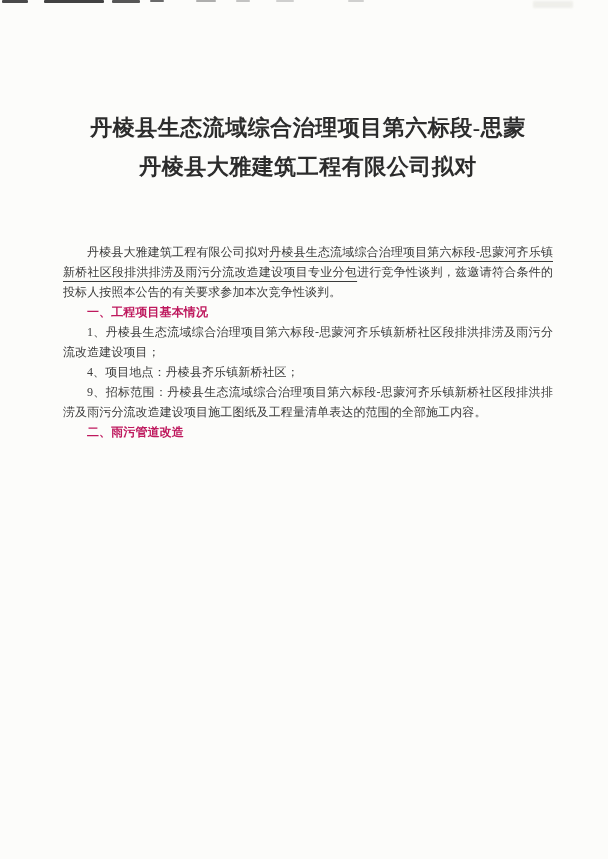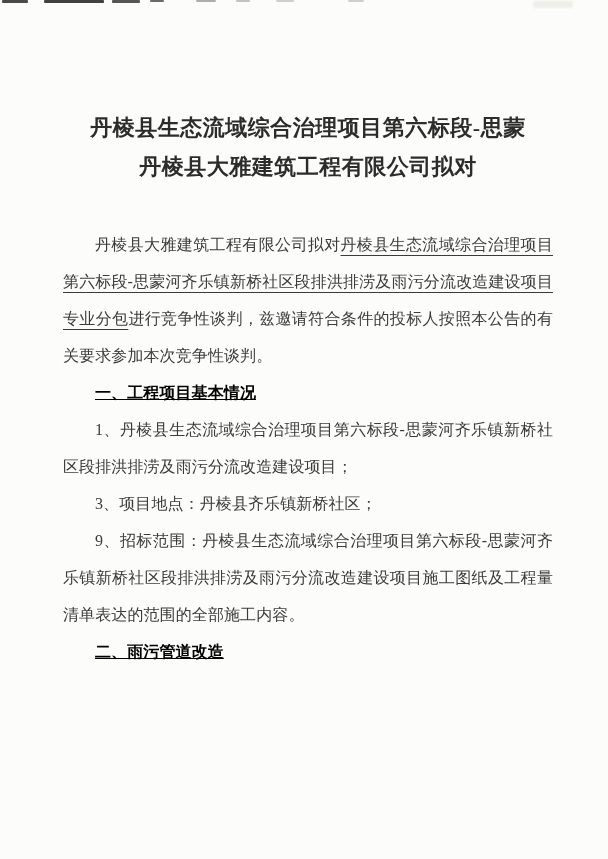--- a/index.html
+++ b/index.html
@@ -21,35 +21,35 @@
     margin:0;
     font-size:22px;
     font-weight:bold;
     color:#2c2c2c;
     text-align:center;
     line-height:39px;
     letter-spacing:0.5px;
   }
   .title-line { display:block; }
   .doc-body {
-    margin-top:40px;
-    font-size:16px;
-    line-height:37px;
+    margin-top:56px;
+    font-size:12px;
+    line-height:20px;
     text-align:justify;
     letter-spacing:0.1px;
     color:#3b3b3b;
   }
   .doc-body p { margin:0; text-indent:2em; }
   .seg-underline {
     text-decoration:underline;
     text-underline-offset:5px;
     text-decoration-thickness:1px;
   }
   .seg-bold { font-weight:bold; color:#2e2e2e; }
-  .heading { font-weight:bold; color:#000000;text-decoration:underline; }
+  .heading { font-weight:bold; color:#be185d; }
   .scan-artifact { position:absolute; border-radius:1px; }
   .a1 { left:2px;   top:0; width:26px; height:3px; background:#4a4a4a; }
   .a2 { left:44px;  top:0; width:60px; height:3px; background:#424242; }
   .a3 { left:112px; top:0; width:28px; height:3px; background:#565656; }
   .a4 { left:150px; top:0; width:14px; height:2px; background:#6a6a6a; }
   .a5 { left:196px; top:0; width:20px; height:2px; background:#7a7a7a; opacity:.6; }
   .a6 { left:236px; top:0; width:14px; height:2px; background:#8a8a8a; opacity:.5; }
   .a7 { left:276px; top:0; width:18px; height:2px; background:#9a9a9a; opacity:.45; }
   .a8 { left:348px; top:0; width:16px; height:2px; background:#8f8f8f; opacity:.4; }
   .a9 { left:533px; top:1px; width:40px; height:7px; background:#ececе7; background:#ecece7; opacity:.8; filter:blur(1px); }
@@ -78,21 +78,21 @@
       <span class="title-line">丹棱县大雅建筑工程有限公司拟对</span>
     </h1>
 
     <div class="doc-body">
 
       <p><span>丹棱县大雅建筑工程有限公司拟对</span><span class="seg-underline">丹棱县生态流域综合治理项目第六标段-思蒙河齐乐镇新桥社区段排洪排涝及雨污分流改造建设项目专业分包</span><span>进行竞争性谈判，兹邀请符合条件的投标人按照本公告的有关要求参加本次竞争性谈判。</span></p>
 
       <p class="heading">一、工程项目基本情况</p>
 
       <p>1、丹棱县生态流域综合治理项目第六标段-思蒙河齐乐镇新桥社区段排洪排涝及雨污分流改造建设项目；</p>
-      <p>3、项目地点：丹棱县齐乐镇新桥社区；</p>
+      <p>4、项目地点：丹棱县齐乐镇新桥社区；</p>
       <p>9、招标范围：丹棱县生态流域综合治理项目第六标段-思蒙河齐乐镇新桥社区段排洪排涝及雨污分流改造建设项目施工图纸及工程量清单表达的范围的全部施工内容。</p>
 
       <p class="heading">二、雨污管道改造</p>
 
 
     </div>
   </div>
 </div>
 
 </body></html>

